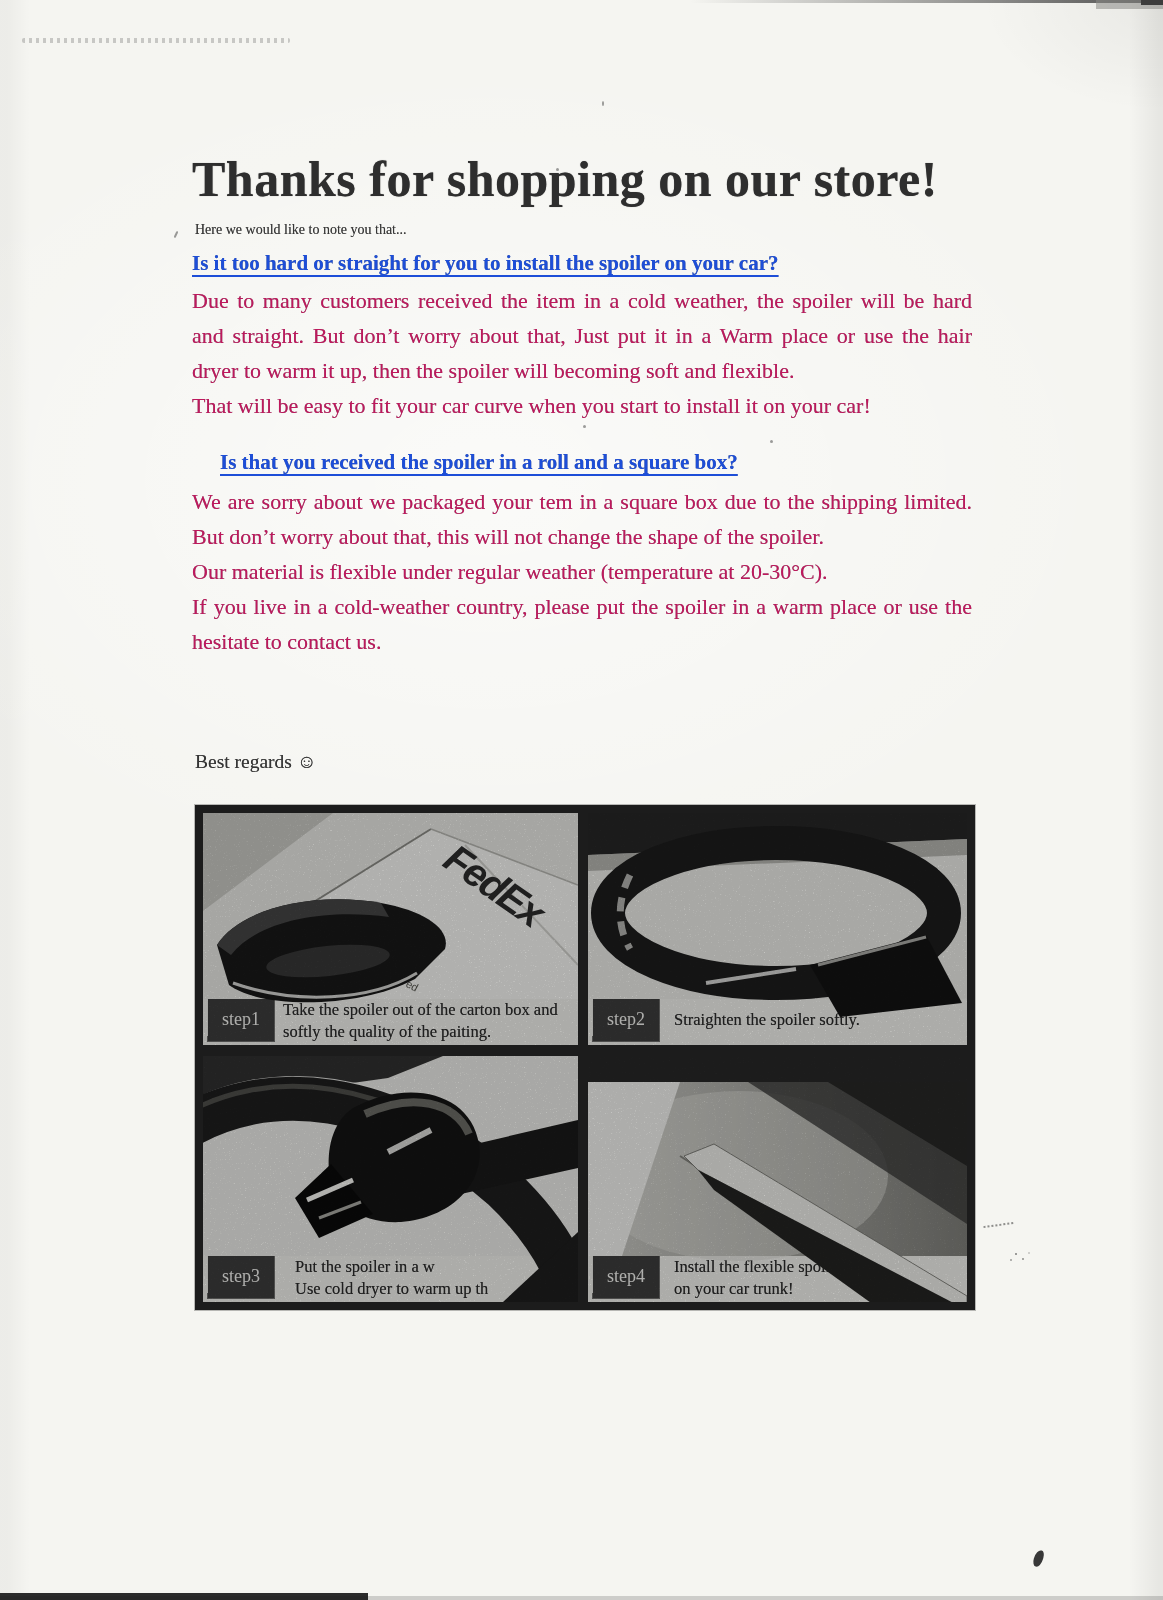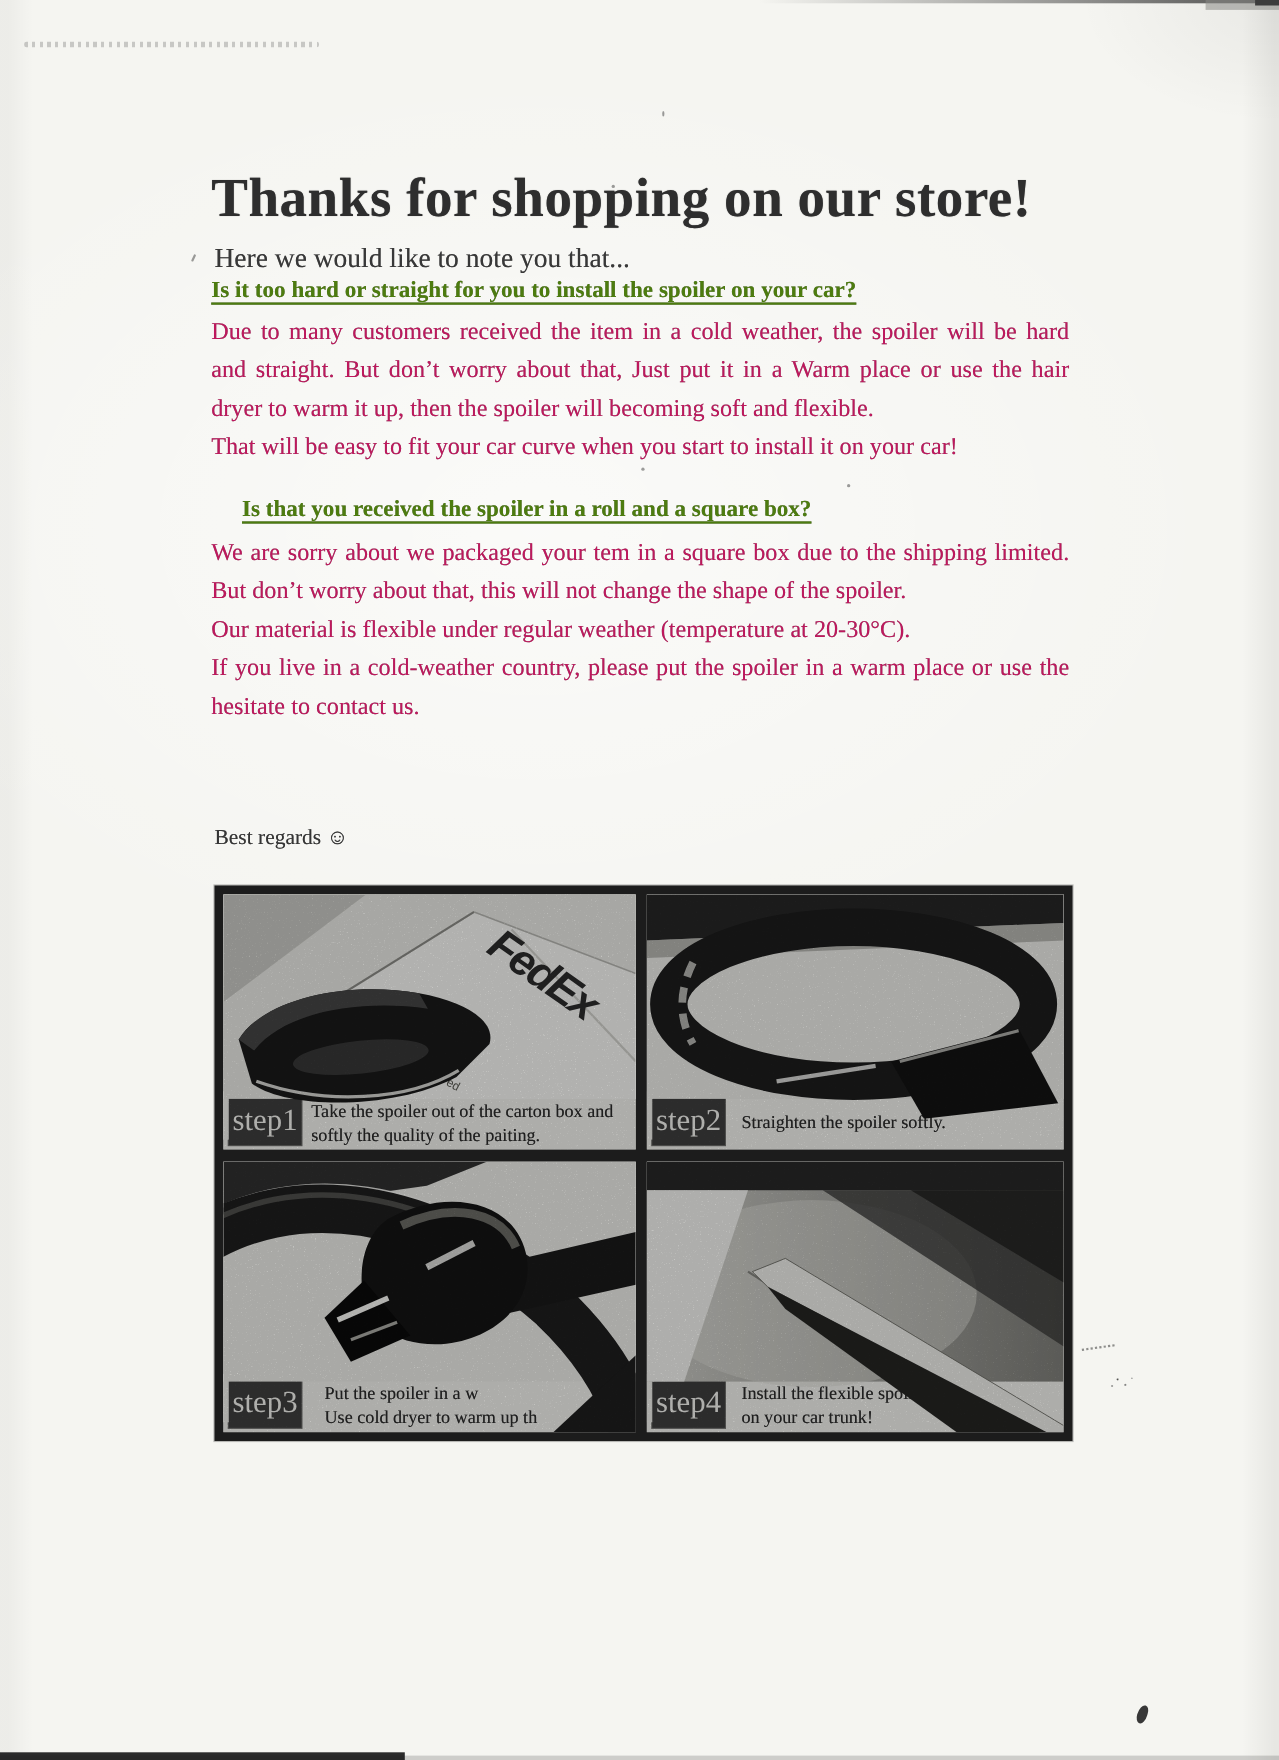--- a/index.html
+++ b/index.html
@@ -18,26 +18,26 @@
       linear-gradient(90deg, rgba(0,0,0,0.035) 0 8px, rgba(0,0,0,0) 30px),
       linear-gradient(270deg, rgba(0,0,0,0.06) 0 4px, rgba(0,0,0,0) 34px);
   }
   
   .title{
     position:absolute;left:192px;top:150px;width:790px;
     font-size:50px;font-weight:600;color:#2e2e2e;letter-spacing:0.5px;
     white-space:nowrap;text-shadow:0 0 0.7px rgba(40,40,40,0.7);
   }
   .intro{
-    position:absolute;left:195px;top:222px;font-size:25px;color:#383838;
+    position:absolute;left:195px;top:222px;font-size:14px;color:#383838;
     white-space:nowrap;text-shadow:0 0 0.5px rgba(50,50,50,0.6);
   }
   .heading{
     position:absolute;left:192px;width:790px;
-    font-size:21px;font-weight:600;color:#4d7c0f;
+    font-size:21px;font-weight:600;color:#1d4ed8;
     text-decoration:underline;text-underline-offset:5px;text-decoration-thickness:1.5px;
     white-space:nowrap;text-shadow:0 0 0.5px rgba(50,50,50,0.6);
   }
   .h1{top:251px;}
   .h2{top:450px;margin-left:28px;}
   .para{position:absolute;left:192px;width:780px;font-size:22px;color:#be185d;
     text-shadow:0 0 0.5px rgba(50,50,50,0.55);}
   .p1{top:283px;}
   .p2{top:484px;}
   .bl{height:35px;line-height:35px;overflow:hidden;white-space:nowrap;}
@@ -52,21 +52,21 @@
     background:#1c1c1c;box-shadow:0 0 0 1px rgba(0,0,0,0.25);
   }
   .panel{position:absolute;background:#f0f0ec;overflow:hidden;}
   .pA{left:8px;top:8px;width:375px;height:232px;}
   .pB{left:393px;top:8px;width:379px;height:232px;}
   .pC{left:8px;top:251px;width:375px;height:246px;}
   .pD{left:393px;top:251px;width:379px;height:246px;}
   .photo{position:absolute;left:0;top:0;z-index:2;pointer-events:none;}
   .stepbox{
     position:absolute;left:5px;width:66px;height:44px;z-index:1;
-    background:#3d3d3d;color:#f1f1ee;font-size:28px;text-align:center;line-height:44px;
+    background:#3d3d3d;color:#f1f1ee;font-size:18px;text-align:center;line-height:44px;
     box-shadow:-5px -5px 0 rgba(238,238,234,0.95), 0 0 0 1px rgba(20,20,20,0.6);
   }
   .row1 .stepbox{top:184px;}
   .row2 .stepbox{top:198px;}
   .cap{position:absolute;z-index:1;font-size:16.5px;color:#2c2c2c;line-height:22px;
     text-shadow:0 0 0.5px rgba(40,40,40,0.6);}
   .pA .cap{left:80px;top:186px;}
   .pB .cap{left:86px;top:196px;}
   .pC .cap{left:92px;top:200px;}
   .pD .cap{left:86px;top:200px;}

